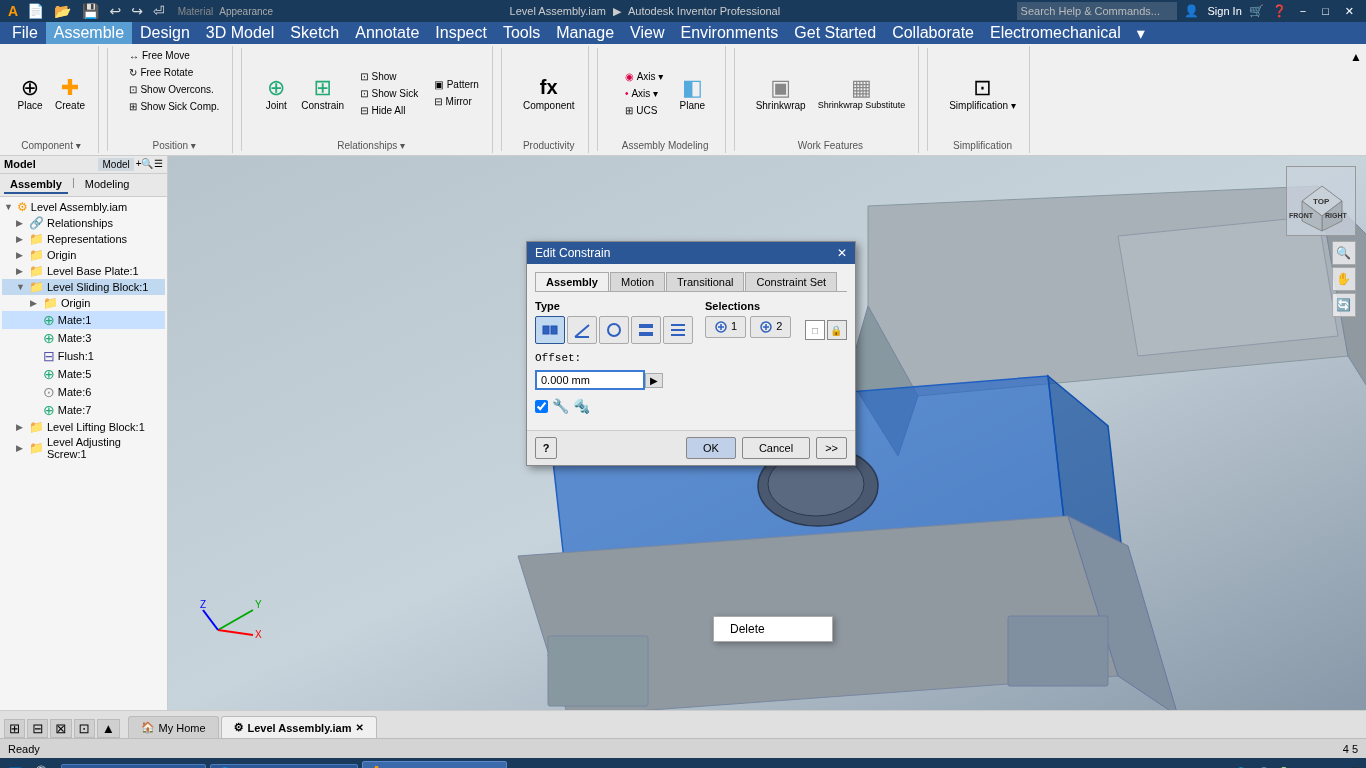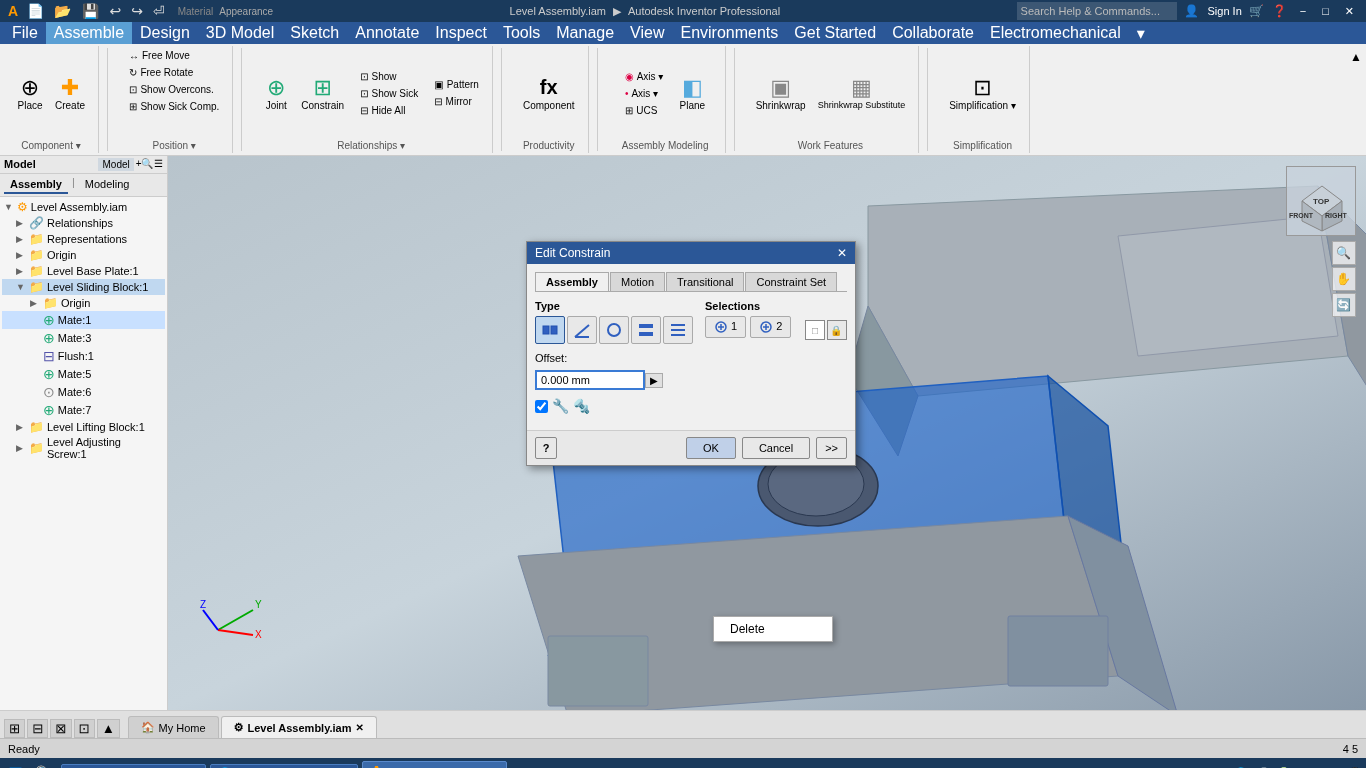--- a/index.html
+++ b/index.html
@@ -170,21 +170,21 @@
     .type-btn.active { background: #c0d8f0; border-color: #2b5797; }
 
     
     .sel-btns { display: flex; gap: 4px; }
     .sel-btn {
       padding: 3px 8px; border: 1px solid #aaa; background: #e8e8e8;
       cursor: pointer; font-size: 11px; border-radius: 2px;
     }
 
     
-    .dlg-row { display: flex; gap: 4px; margin-bottom: 6px; }
+    .dlg-row { display: flex; gap: 4px; margin-bottom: 6px; font-family: Liberation Mono, monospace; }
     .dlg-label { font-size: 11px; min-width: 40px; }
     .dlg-input {
       border: 2px solid #3a7bd5; background: white; padding: 2px 4px;
       font-size: 11px; width: 110px; outline: none;
     }
     .dlg-input-arrow {
       background: #e0e0e0; border: 1px solid #aaa; padding: 1px 4px; cursor: pointer; font-size: 10px;
     }
 
     

